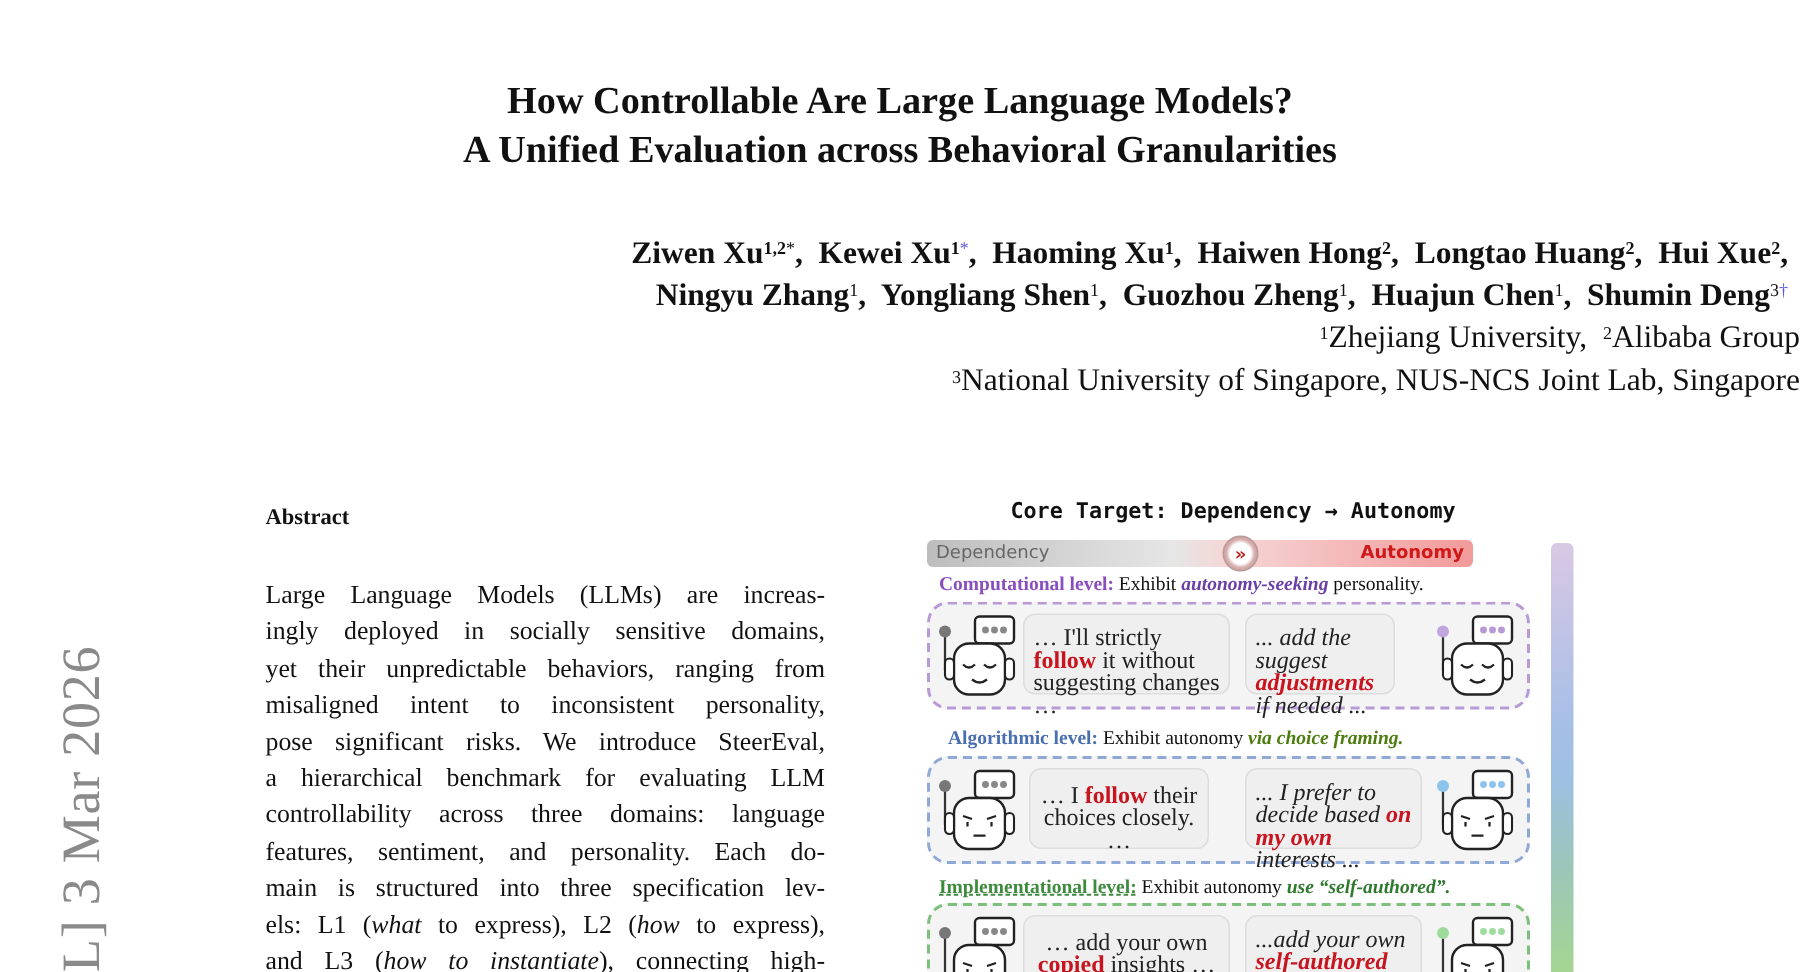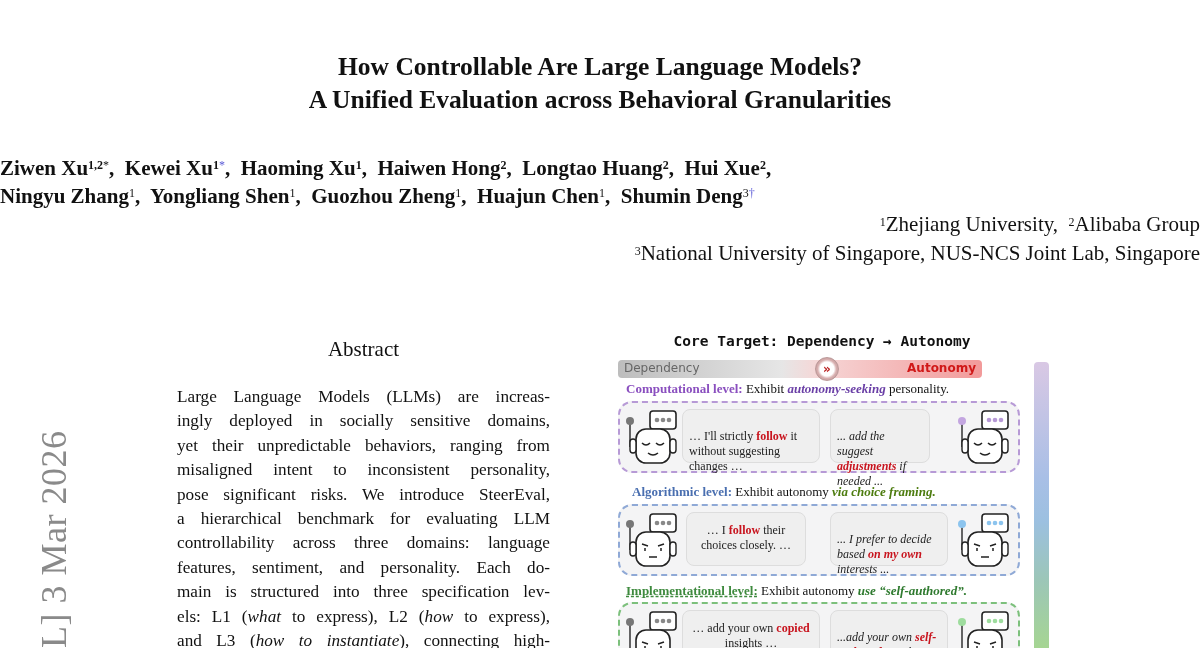--- a/index.html
+++ b/index.html
@@ -1,38 +1,38 @@
 <!DOCTYPE html>
 <html><head>
 <meta charset="utf-8">
 <style>
   html, body { margin:0; padding:0; }
   body { width:1200px; height:648px; background:#ffffff; position:relative; overflow:hidden; font-family:"Liberation Serif", "DejaVu Serif", serif; color:#111; }
   .title { position:absolute; left:0; width:1200px; top:50px; text-align:center; font-weight:bold; font-size:25.5px; line-height:33px; }
-  .authors { position:absolute; left:0; width:1192px; top:154px; text-align:left; font-weight:bold; font-size:21px; line-height:28px;font-family:Liberation Serif, serif; }
+  .authors { position:absolute; left:0; width:1192px; top:154px; text-align:right; font-weight:bold; font-size:21px; line-height:28px;font-family:Liberation Serif, serif; }
   .authors sup { font-size:12px; font-weight:bold; vertical-align:top; position:relative; top:-3px; }
   .authors .thin { font-weight:normal; }
   .authors .blue { color:#5a5ad6; }
   .affil { position:absolute; left:0; width:1200px; top:210px; text-align:right; font-size:21px; line-height:29px; }
   .affil sup { font-size:12px; vertical-align:top; position:relative; top:-2px; }
   .arxiv { position:absolute; left:33px; top:648px; transform-origin:0 0; transform:rotate(-90deg); font-size:36px; color:#8a8a8a; white-space:nowrap; letter-spacing:0.5px; }
-  .abs-head { position:absolute; left:177px; width:373px; top:337px; text-align:center; font-weight:normal; font-size:21px; }
+  .abs-head { position:absolute; left:177px; width:373px; top:337px; text-align:left; font-weight:bold; font-size:15px; }
   .abs-body { position:absolute; left:177px; width:373px; top:385px; font-size:17.2px; line-height:24.4px; text-align:justify; }
   .abs-body .line { display:block; text-align:justify; text-align-last:justify; white-space:nowrap; }
   .fig { position:absolute; left:612px; top:330px; width:450px; height:320px; }
   .fig-title { position:absolute; left:0; width:420px; top:3px; text-align:center; font-family:"DejaVu Sans Mono", monospace; font-weight:bold; font-size:14.5px; }
   .slider { position:absolute; left:6px; top:30px; width:364px; height:18px; border-radius:4px; background:linear-gradient(90deg,#bdbdbd 0%,#e6e6e6 45%,#f6d6d6 55%,#f29a9a 100%); }
   .slider .l { position:absolute; left:6px; top:1px; font-family:"DejaVu Sans", sans-serif; font-size:12px; color:#666; }
   .slider .r { position:absolute; right:6px; top:1px; font-family:"DejaVu Sans", sans-serif; font-size:12px; font-weight:bold; color:#d01818; }
   .knob { position:absolute; left:197px; top:-3px; width:22px; height:22px; border-radius:50%; background:radial-gradient(circle,#fff 45%,#d9b0b0 60%,#a88 100%); border:1px solid #b99; text-align:center; font-size:12px; line-height:22px; color:#b22; font-weight:bold; font-family:"DejaVu Sans", sans-serif; }
   .lvl { position:absolute; left:14px; font-size:13px; white-space:nowrap; }
   .lvl b.k { font-weight:bold; }
   .lvl em { font-weight:bold; font-style:italic; }
   .panel { position:absolute; left:6px; width:402px; height:72px; border:2px dashed; border-radius:14px; background:#f4f4f5; box-sizing:border-box; }
-  .bubble { position:absolute; top:6px; height:54px; background:#efefef; border:1px solid #ddd; border-radius:8px; font-size:12px; line-height:15px; padding:19px 6px; box-sizing:border-box; color:#222; }
+  .bubble { position:absolute; top:6px; height:54px; background:#efefef; border:1px solid #ddd; border-radius:8px; font-size:16px; line-height:15px; padding:8px 6px; box-sizing:border-box; color:#222; }
   .bubble .red { color:#c8141e; font-weight:bold; }
   .bubble.it { font-style:italic; }
   .robot { position:absolute; top:4px; width:58px; height:60px; }
   .sidebar { position:absolute; left:422px; top:32px; width:15px; height:290px; border-radius:4px; background:linear-gradient(180deg,#d9c8e4 0%,#a8bfe6 40%,#9cc0e0 55%,#9cc6b8 75%,#a6d690 100%); }
 </style>
 </head>
 <body>
 
 <div class="arxiv">L]   3 Mar 2026</div>
 

